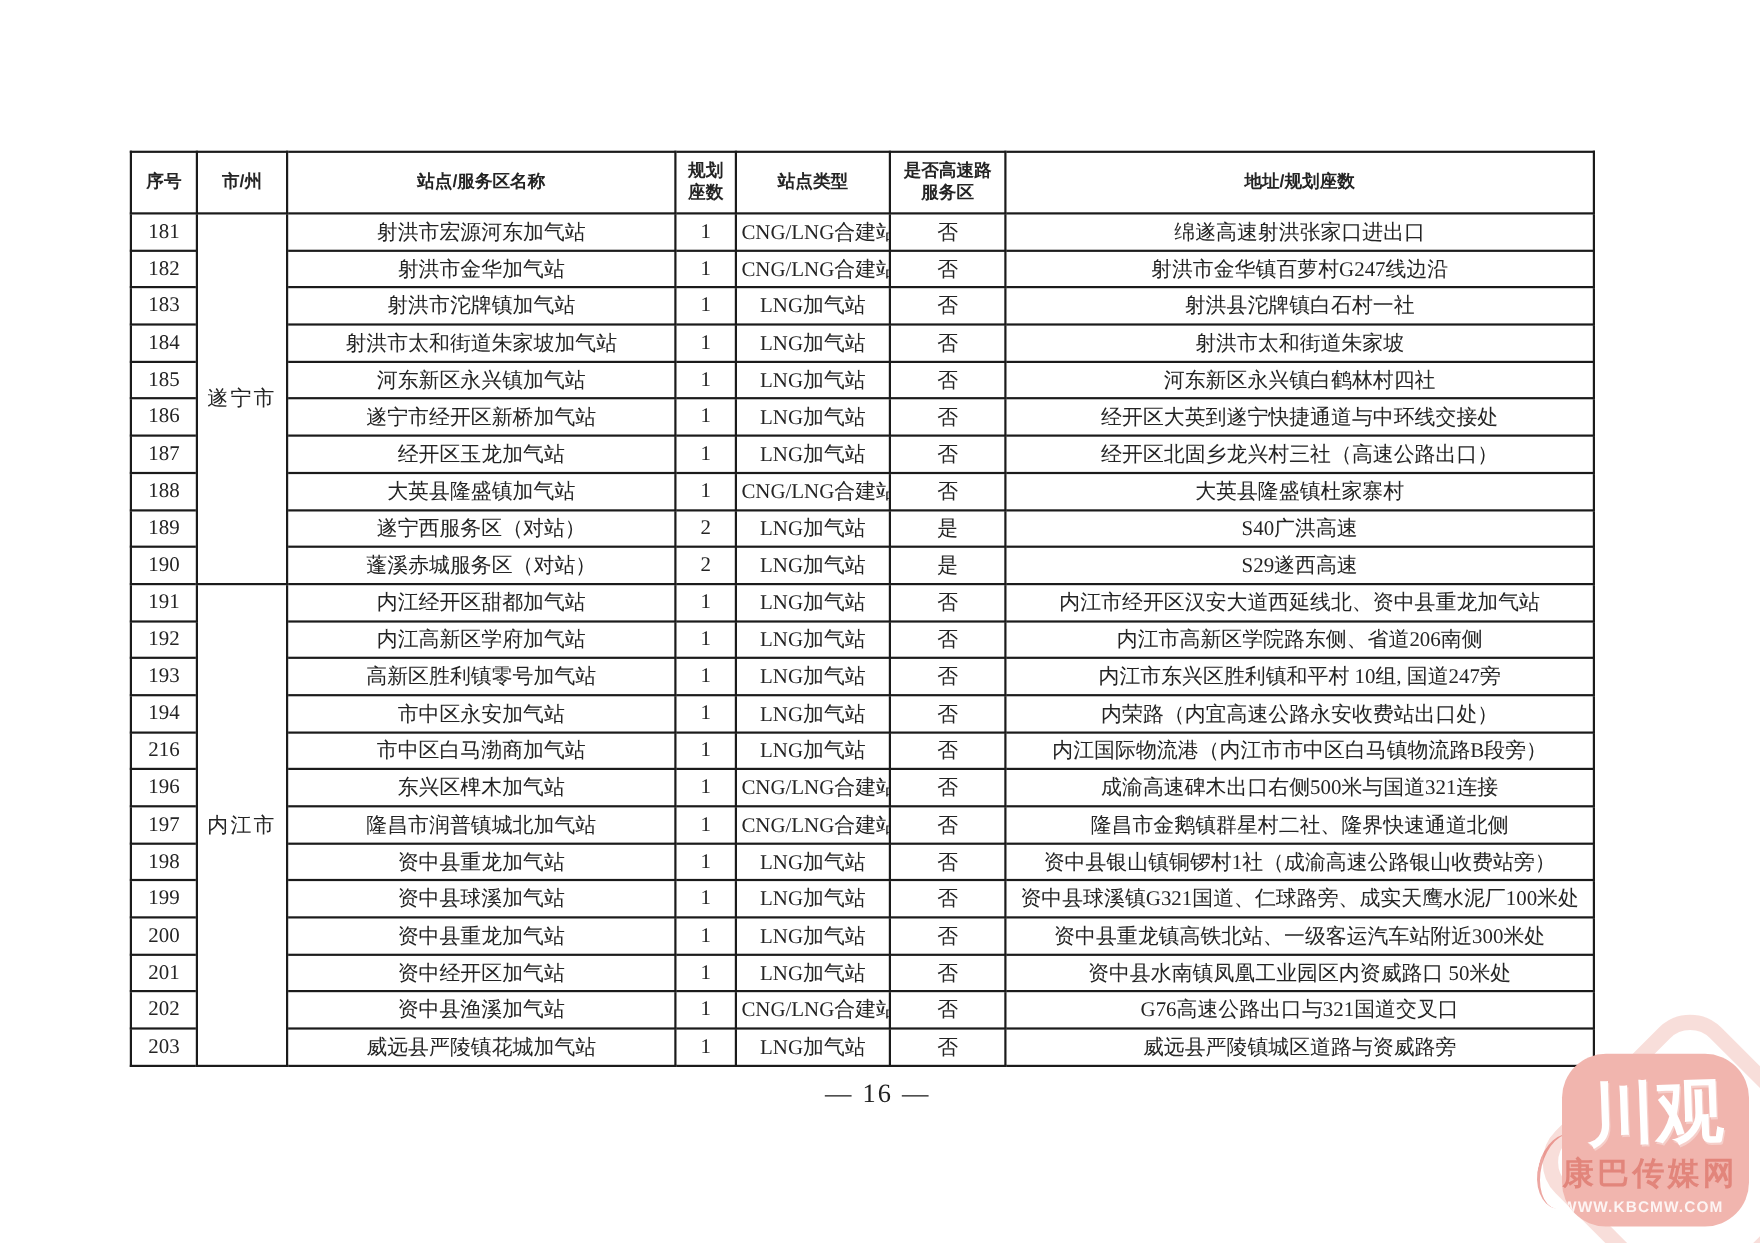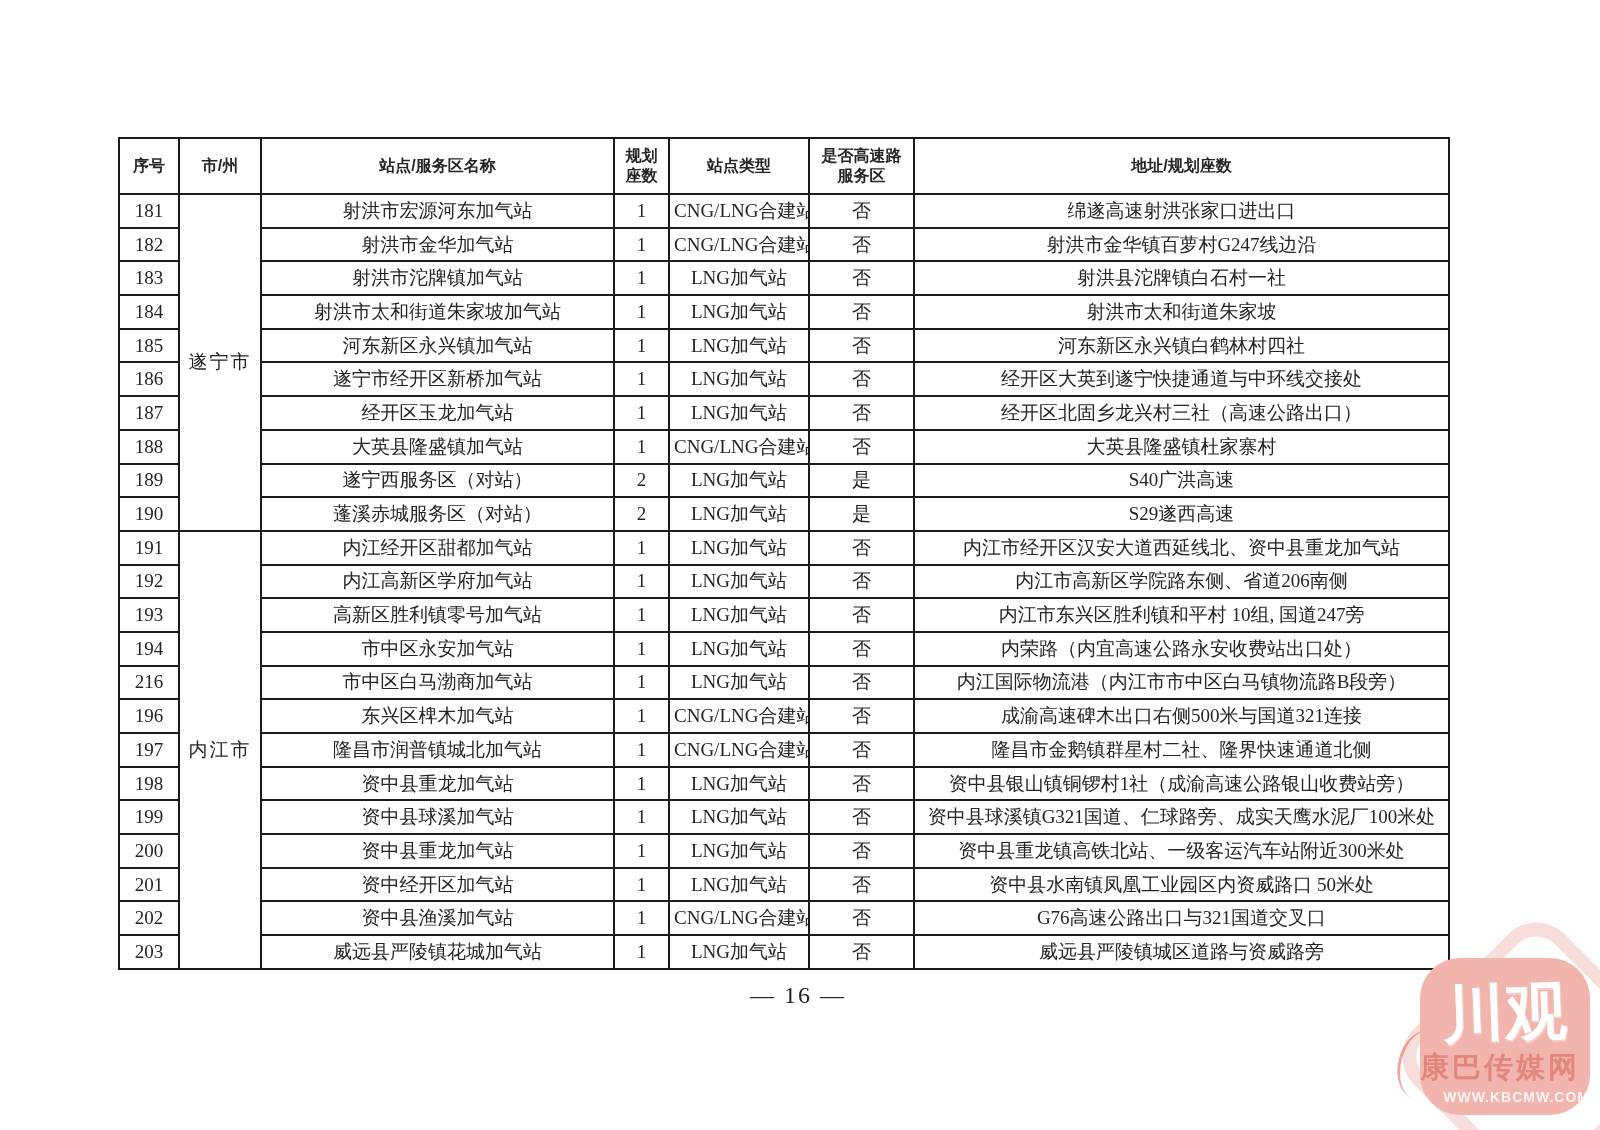--- a/index.html
+++ b/index.html
@@ -100,21 +100,21 @@
     font-size:29px;
     font-weight:bold;
     letter-spacing:3px;
     color:rgba(214,92,82,0.55);
     line-height:1.1;
   }
   .wm-url {
     position:absolute;
     left:0; top:131px;
     width:100%;
-    text-align:right;
+    text-align:left;
     font-size:14px;
     font-weight:bold;
     letter-spacing:1px;
     color:rgba(255,255,255,0.85);
     font-family:"Liberation Sans","DejaVu Sans",sans-serif;
   }
 </style>
 </head>
 <body>
 

